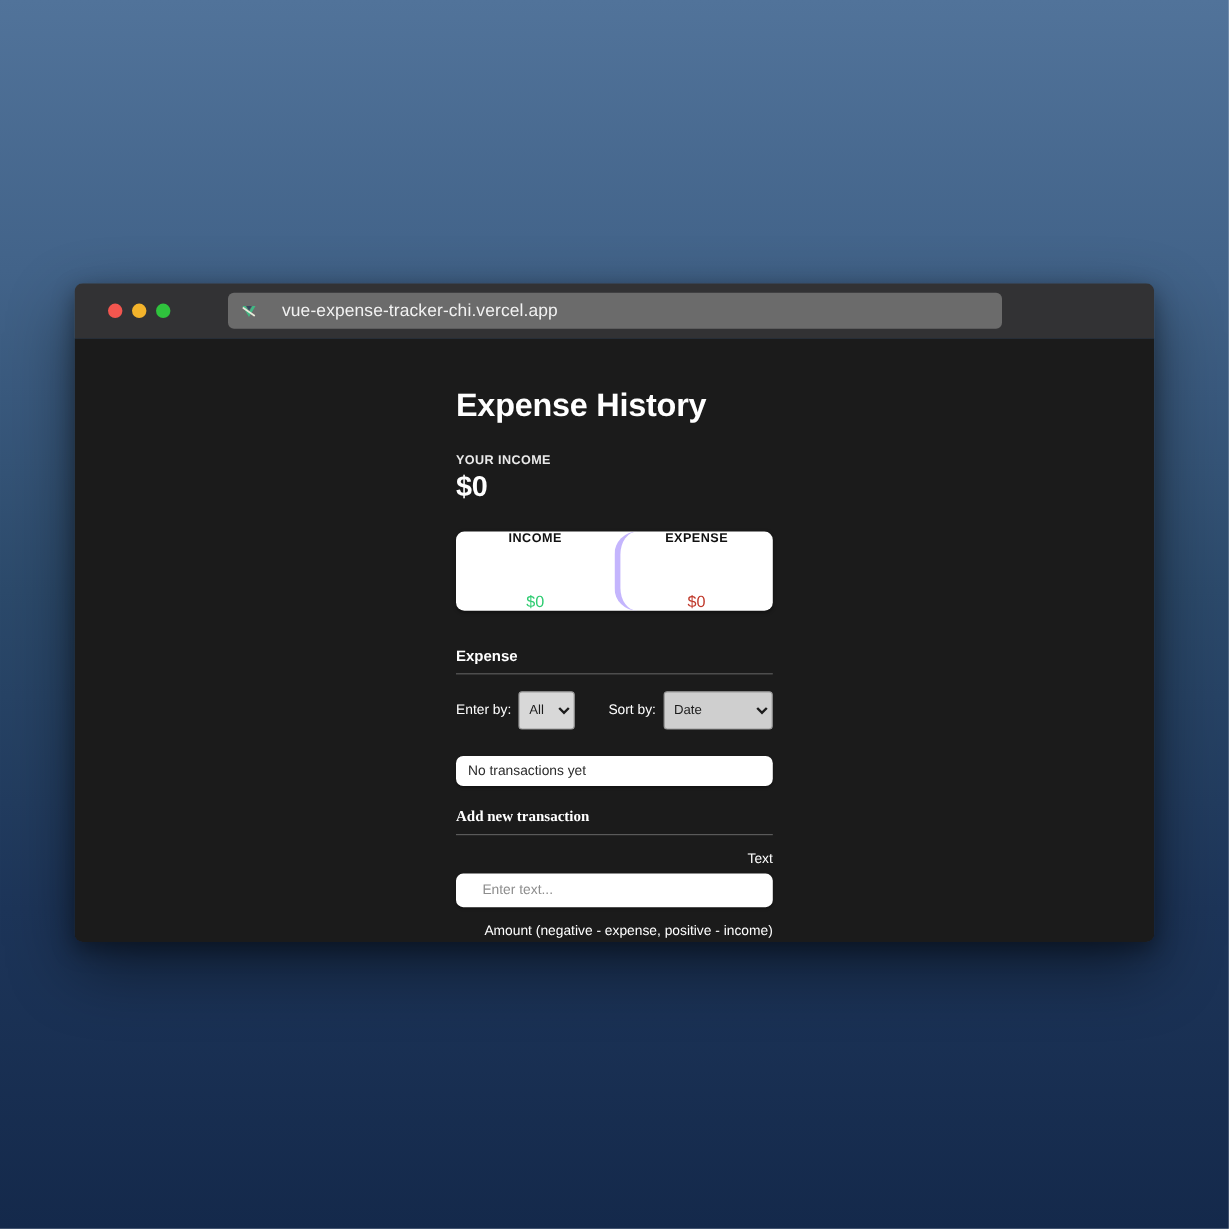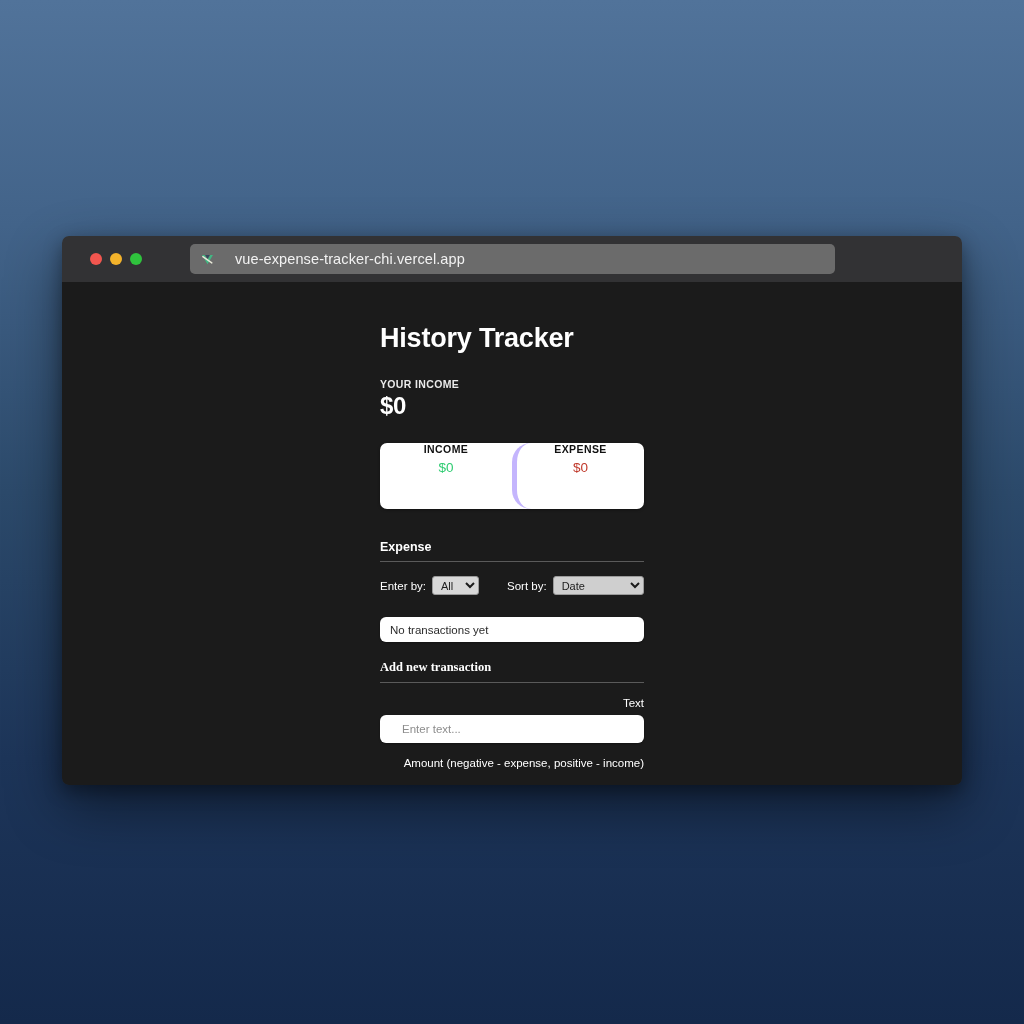--- a/index.html
+++ b/index.html
@@ -107,21 +107,21 @@
     margin-top:23px;
     background:#ffffff;
     border-radius:7px;
     height:66px;
     display:flex;
     box-shadow:0 1px 3px rgba(0,0,0,.35);
   }
   .inc-exp-col {
     flex:1 1 50%;
     display:flex; flex-direction:column;
-    align-items:center; justify-content:flex-start;
+    align-items:center; justify-content:space-between;
     gap:5px;
   }
   .inc-exp-col + .inc-exp-col { border-left:5px solid #c4b5fd;border-radius:19px; }
   .ie-label {
     color:#111111;
     font-size:10.5px;
     font-weight:bold;
     letter-spacing:.4px;
   }
   .ie-money { font-size:13.5px; font-weight:normal; }
@@ -153,21 +153,21 @@
   }
   .filter-label.sort { margin-left:28px; }
 
   select.sel {
     font-family:"Liberation Sans", sans-serif;
     font-size:11px;
     color:#1c1c1c;
     border:1px solid #9a9a9a;
     border-radius:3px;
     background:#d8d8d8;
-    height:19px;
+    height:32px;
     padding:0 2px 0 4px;
     outline:none;
   }
   select.sel-filter { width:51px; }
   select.sel-sort   { width:100px; background:#cfcfcf; }
 
   
   .tx-list { margin-top:22px; }
   .tx-empty {
     background:#ffffff;
@@ -212,21 +212,21 @@
     <div class="traffic">
       <span class="dot red"></span>
       <span class="dot yellow"></span>
       <span class="dot green"></span>
     </div>
   </div>
 
   <div class="viewport">
     <div class="app">
 
-      <h1 class="app-title">History Tracker</h1>
+      <h1 class="app-title">Expense History</h1>
 
       <div class="balance-label">YOUR INCOME</div>
       <div class="balance-value">$0</div>
 
       <div class="inc-exp-card">
         <div class="inc-exp-col">
           <div class="ie-label">INCOME</div>
           <div class="ie-money plus">$0</div>
         </div>
         <div class="inc-exp-col">

